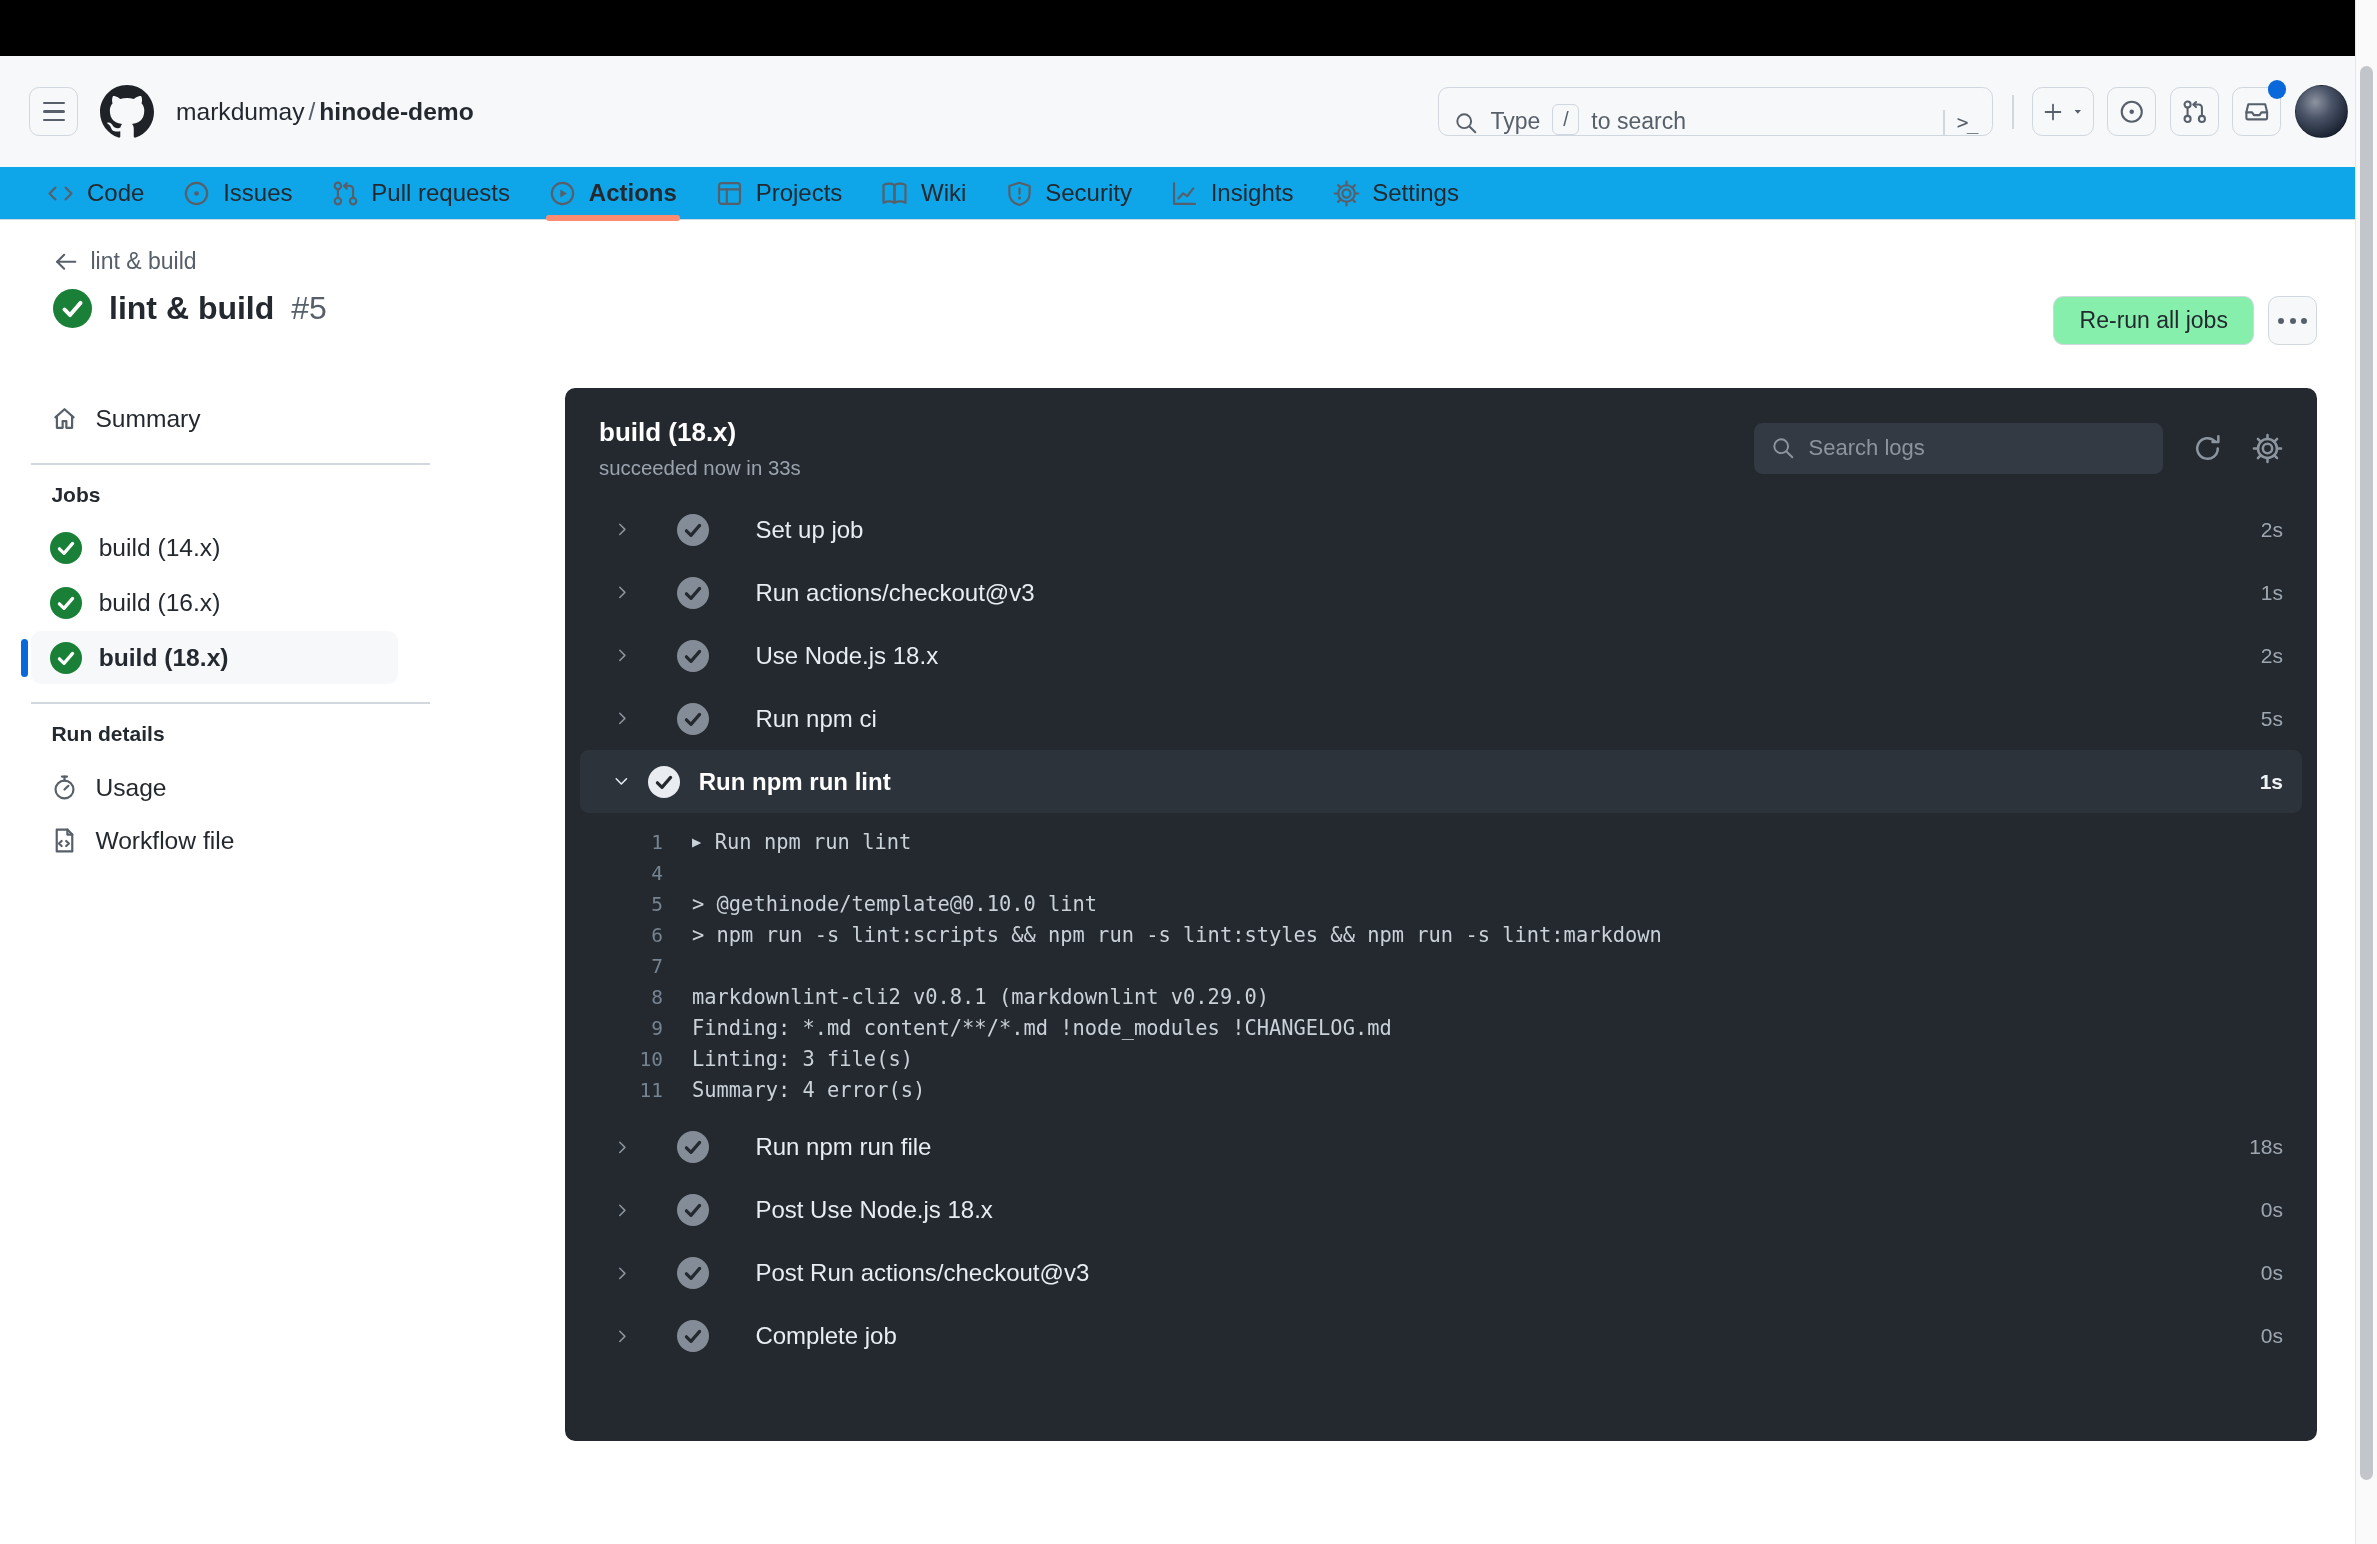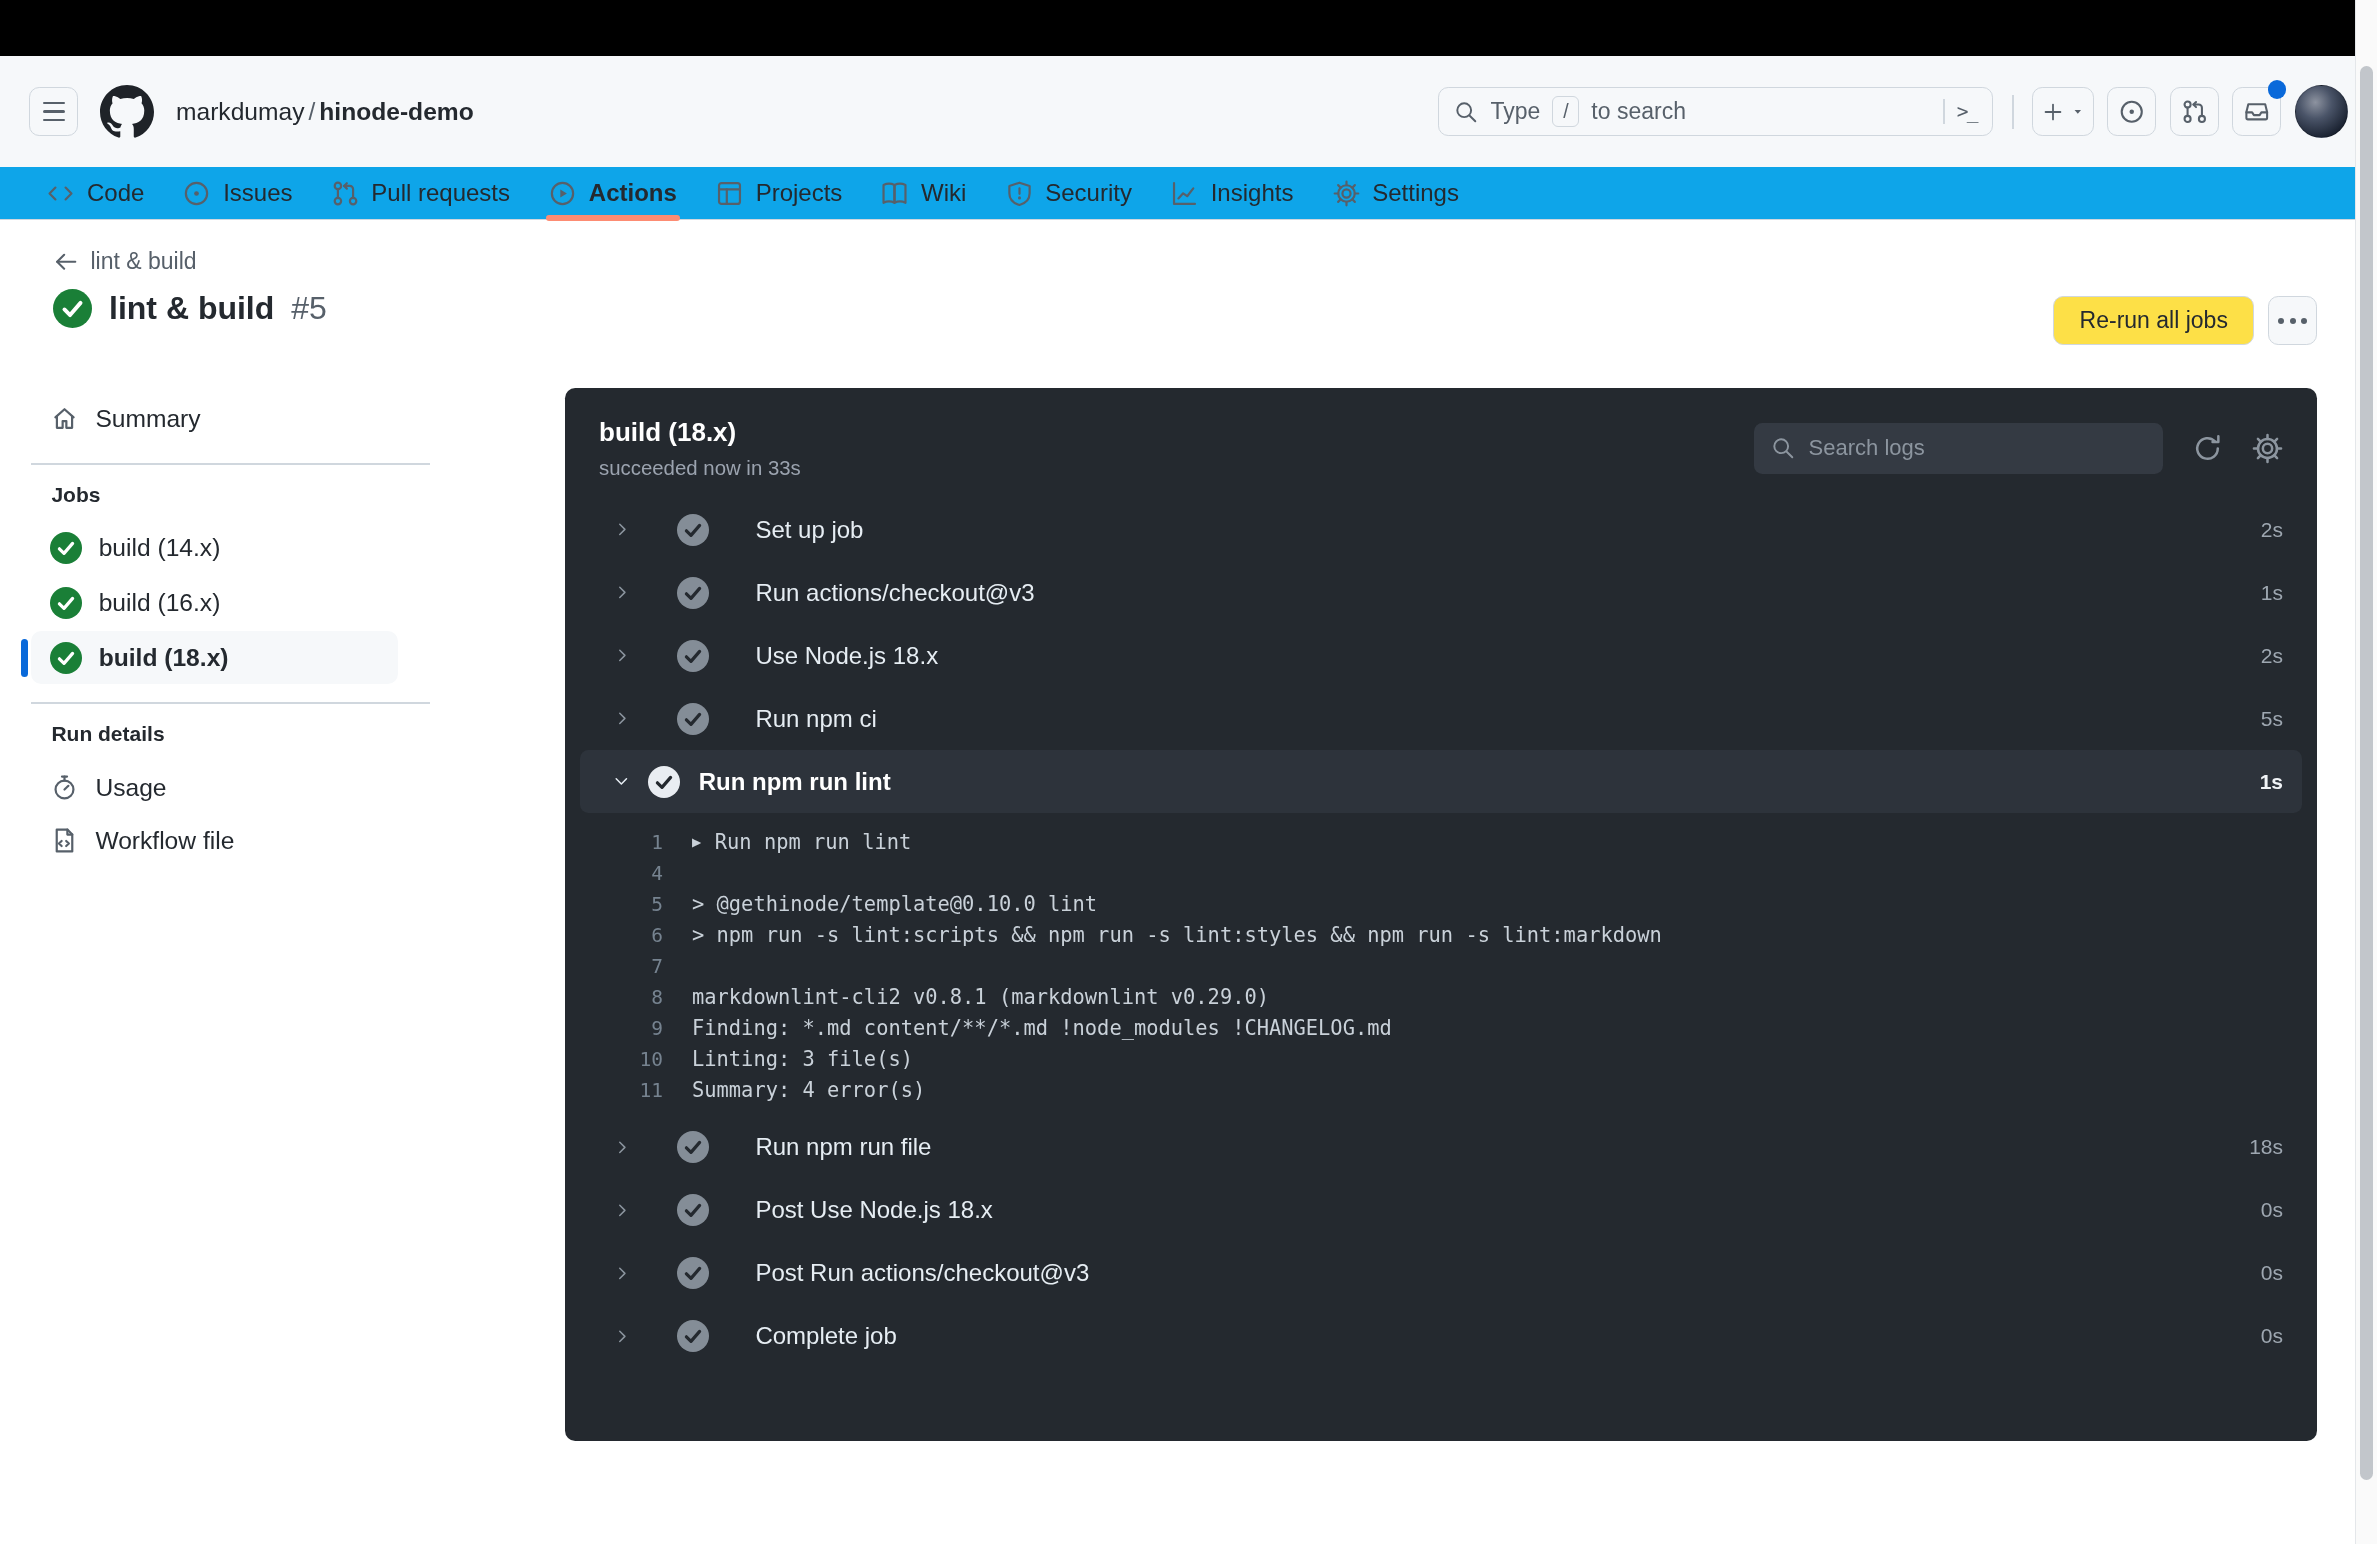--- a/index.html
+++ b/index.html
@@ -21,21 +21,21 @@
   }
   .hamburger-btn { width:49px; height:49px; border:1.7px solid #d0d7de; border-radius:10.2px;
     background:transparent; display:flex; flex-direction:column; justify-content:center; align-items:center; gap:6px; cursor:pointer; }
   .hamburger-btn i { display:block; width:22px; height:2.5px; background:#57606a; border-radius:1.7px; }
   .gh-logo { width:54px; height:54px; color:#1f2328; }
   .breadcrumb { display:flex; align-items:center; gap:4px; font-size:24.6px; }
   .breadcrumb .sep { color:#57606a; }
   .breadcrumb .repo { font-weight:600; }
   .header-right { margin-left:auto; display:flex; align-items:center; gap:13.6px; }
   .search-box { width:555px; height:49px; border:1.7px solid #d0d7de; border-radius:10.2px;
-    display:flex; align-items:center; gap:12px; padding:0 15.3px; color:#57606a; font-size:23px; cursor:text; background:#f6f8fa; }
+    display:flex; align-items:flex-end; gap:12px; padding:0 15.3px; color:#57606a; font-size:23px; cursor:text; background:#f6f8fa; }
   .search-box .mag { color:#57606a; }
   .keycap { width:27px; height:31px; border:1.7px solid #d0d7de; border-radius:6px;
     display:flex; align-items:center; justify-content:center; font-size:19.5px; color:#57606a; }
   .search-right { margin-left:auto; display:flex; align-items:center; gap:12px; }
   .search-divider { width:1.7px; height:25.5px; background:#d0d7de; }
   .cmd-glyph { font-family:"DejaVu Sans Mono", monospace; font-size:19.5px; color:#57606a; letter-spacing:-1.7px; }
   .header-divider { width:1.7px; height:34px; background:#d0d7de; margin:0 5.1px; }
   .icon-btn { min-width:49px; height:49px; border:1.7px solid #d0d7de; border-radius:10.2px;
     display:flex; align-items:center; justify-content:center; gap:6.8px; color:#57606a; background:transparent; position:relative; cursor:pointer; padding:0 8.5px; }
   .inbox-dot { position:absolute; top:-7.6px; right:-6px; width:18.7px; height:18.7px; border-radius:50%;
@@ -56,21 +56,21 @@
 
   
   .run-header { position:absolute; top:248px; left:53px; right:60px; }
   .back-link { display:flex; align-items:center; gap:12px; color:#57606a; font-size:23px; cursor:pointer; width:max-content; }
   .title-row { margin-top:13.6px; display:flex; align-items:center; gap:17px; }
   .title-check { color:var(--success-green,#1a7f37); }
   .run-title { font-size:32px; font-weight:700; }
   .run-number { font-size:32px; color:#57606a; font-weight:400; }
   .header-actions { position:absolute; right:0; top:48px; display:flex; gap:13.6px; }
   .rerun-btn { height:49px; padding:0 25.5px; border:1.7px solid #d0d7de; border-radius:10.2px;
-    background:#fde047; color:#24292f; font-size:23px; font-weight:500; font-family:inherit; cursor:pointer; }
+    background:#86efac; color:#24292f; font-size:23px; font-weight:500; font-family:inherit; cursor:pointer; }
   .kebab-btn { width:49px; height:49px; border:1.7px solid #d0d7de; border-radius:10.2px;
     background:#f6f8fa; display:flex; align-items:center; justify-content:center; gap:5.1px; cursor:pointer; }
   .kebab-btn i { width:6px; height:6px; border-radius:50%; background:#57606a; }
 
   
   .sidebar { position:absolute; left:31px; top:392px; width:442px; font-size:24.6px; }
   .side-item { display:flex; align-items:center; gap:17px; height:53px; padding:0 20.4px;
     border-radius:10.2px; color:#24292f; cursor:pointer; width:399px; }
   .side-item .side-ic { color:#57606a; }
   .side-divider { height:1.7px; background:#d0d7de; margin:18px 0; width:399px; }

